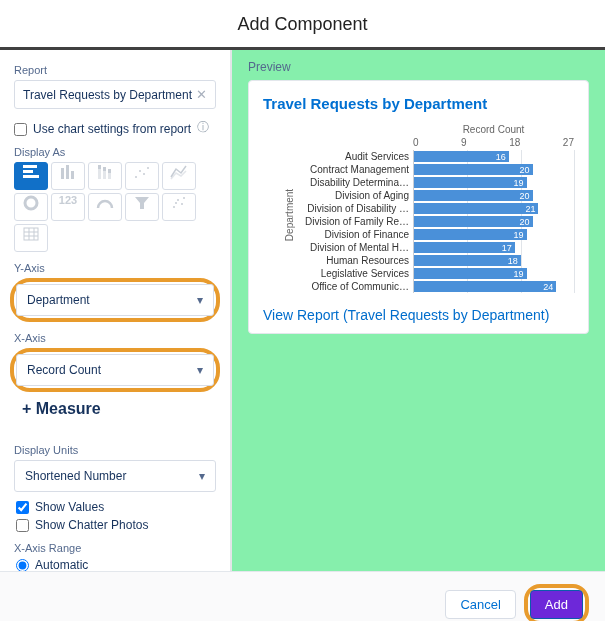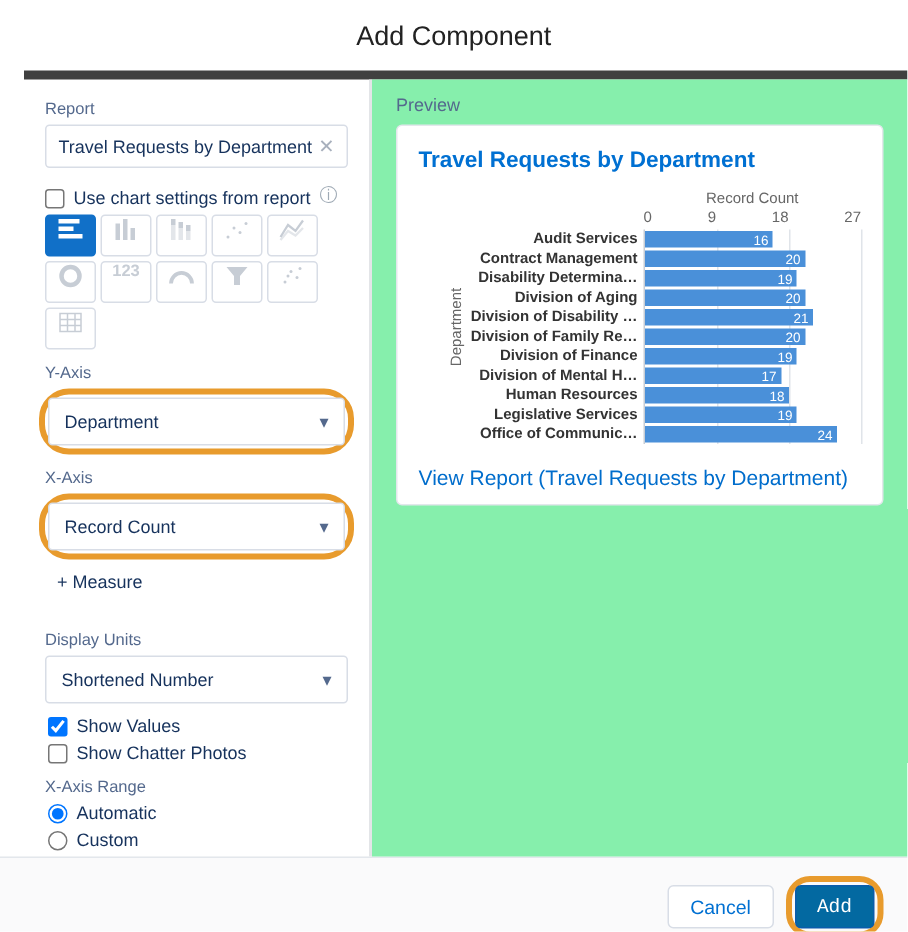--- a/index.html
+++ b/index.html
@@ -15,22 +15,21 @@
 .modal-title {
   text-align: center;
   font-size: 18px;
   font-weight: 400;
   color: #222;
   padding: 14px 0 12px;
 }
 .content {
   display: flex;
   height: 524px;
-  border-top: 6px solid #404040;
-  margin-left: 16px;
+  border-top: 3px solid #404040;
 }
 .left-panel {
   width: 232px;
   padding: 14px 14px 0 14px;
   overflow-y: auto;
   border-right: 2px solid #e3e5e8;
   position: relative;
 }
 .left-panel::-webkit-scrollbar { width: 8px; }
 .left-panel::-webkit-scrollbar-thumb { background: #c2c7cc; border-radius: 4px; }
@@ -114,24 +113,25 @@
   cursor: pointer;
 }
 .select-box .chev { color: #54698d; }
 .highlight-ring {
   border: 4px solid #e89b2d;
   border-radius: 20px;
   padding: 2px;
   margin: 2px -4px;
 }
 .add-measure {
-  font-size: 12px;
+  font-size: 16px;
   color: #16325c;
   margin-top: 8px;
   padding-left: 8px;
+  font-weight: bold;
 }
 .radio-row, .check-row {
   display: flex;
   align-items: center;
   gap: 6px;
   font-size: 12px;
   color: #16325c;
   margin-top: 4px;
   padding-left: 2px;
 }
@@ -170,21 +170,21 @@
 .y-axis-vertical-label {
   position: absolute;
   left: 0;
   top: 50%;
   transform: translateY(-50%) rotate(-90deg);
   transform-origin: center;
   font-size: 10px;
   color: #666;
   white-space: nowrap;
 }
-.cat-col { width: 128px; flex-shrink: 0; font-weight: bold; }
+.cat-col { width: 128px; flex-shrink: 0; }
 .cat-label {
   height: 13px;
   line-height: 13px;
   font-size: 10px;
   color: #333;
   text-align: right;
   padding-right: 4px;
   white-space: nowrap;
   overflow: hidden;
   text-overflow: ellipsis;
@@ -233,24 +233,23 @@
 .btn {
   padding: 6px 14px;
   border-radius: 4px;
   font-size: 13px;
   cursor: pointer;
   border: 1px solid #d8dde6;
   background: #fff;
   color: #0070d2;
 }
 .btn-primary {
-  background: #0369a1;
+  background: #6d28d9;
   color: #fff;
   border-color: #0b5cab;
-  font-family: Liberation Mono, monospace;
 }
 .add-highlight {
   border: 4px solid #e89b2d;
   border-radius: 16px;
   padding: 2px;
 }
 input[type=checkbox], input[type=radio] { margin: 0; }
 </style>
 </head>
 <body>
@@ -265,20 +264,21 @@
       <span>Travel Requests by Department</span>
       <span class="clear-icon">✕</span>
     </div>
 
     <div class="checkbox-row">
       <input type="checkbox" style="">
       <span>Use chart settings from report</span>
       <span class="info-icon">ⓘ</span>
     </div>
 
+    <div class="section-label">Display As</div>
     <div class="chart-grid">
       <div class="chart-type selected">
         <svg viewBox="0 0 20 18">
             <rect x="2" y="2" width="14" height="3" fill="currentColor"></rect>
             <rect x="2" y="7" width="10" height="3" fill="currentColor"></rect>
             <rect x="2" y="12" width="16" height="3" fill="currentColor"></rect>
           </svg>
       </div>
       <div class="chart-type">
         <svg viewBox="0 0 20 18">

